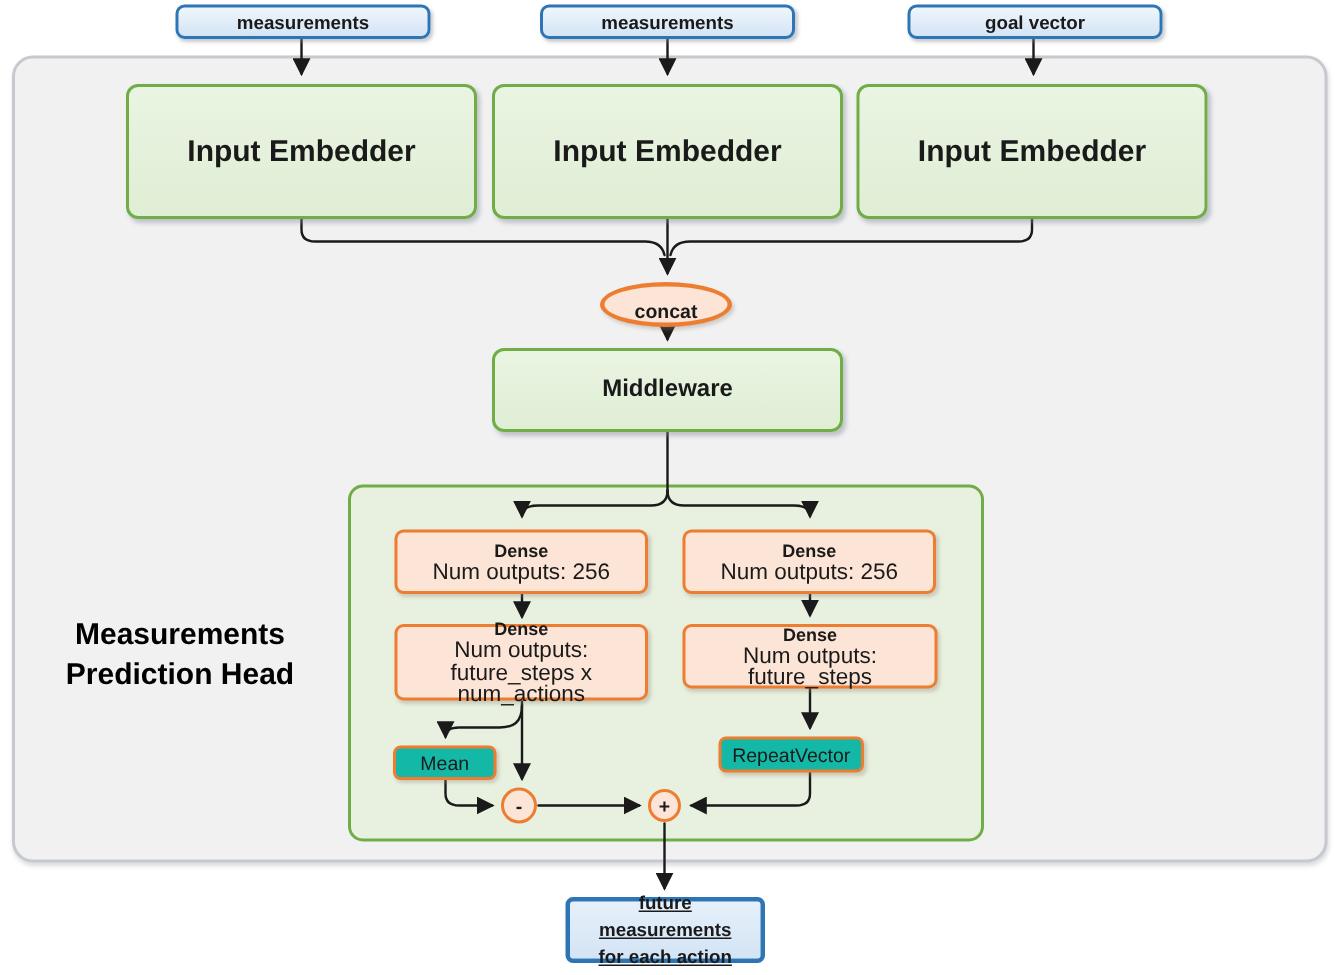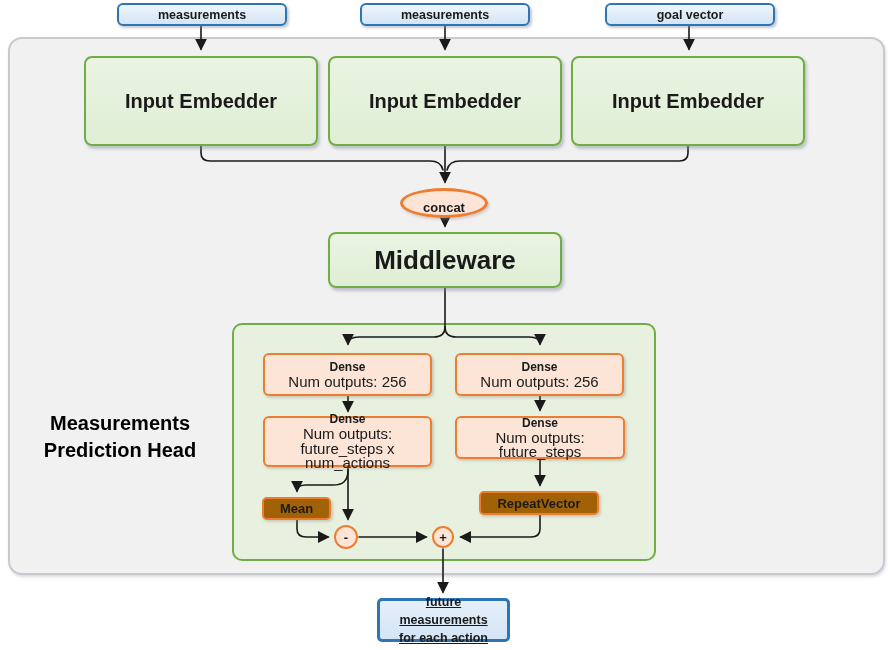--- a/index.html
+++ b/index.html
@@ -35,38 +35,38 @@
     background:linear-gradient(180deg,#eaf4e2 0%,#dfeed5 100%);
     border:2.5px solid #70ad47; border-radius:8px; font-weight:bold;
     box-shadow:2px 2.5px 3px rgba(130,138,150,0.45);
   }
   .orange-box {
     background:#fce4d6; border:2.5px solid #ed7d31; border-radius:6px;
     box-shadow:1.5px 2px 2.5px rgba(150,135,120,0.35);
     flex-direction:column;
   }
   .orange-pill {
-    background:#a16207; border:2.5px solid #ed7d31; border-radius:5px;
-    font-weight:bold; font-size:13px;
+    background:#14b8a6; border:2.5px solid #ed7d31; border-radius:5px;
+    font-weight:normal; font-size:13px;
     box-shadow:1.5px 2px 2.5px rgba(150,135,120,0.35);
   }
   .ellipse {
     background:#fce4d6; border:3px solid #ed7d31; border-radius:50%;
     font-weight:bold; font-size:13px;
     box-shadow:1.5px 2px 2.5px rgba(150,135,120,0.35);
     align-items:flex-end;
   }
   .circle-op {
     background:#fce4d6; border:2.5px solid #ed7d31; border-radius:50%;
     font-weight:bold; font-size:13px; color:#1a1a1a;
   }
   .dense-title { font-weight:bold; font-size:12px; line-height:15px; }
   .dense-line  { font-weight:normal; font-size:15px; line-height:14.5px; }
   .embed-label { font-size:20px; }
-  .middleware-label { font-size:26px; }
+  .middleware-label { font-size:16px; }
   .head-title {
     font-weight:bold; font-size:20px; line-height:27px;
     color:#000; text-align:center;
   }
   svg.connectors { position:absolute; left:0; top:0; pointer-events:none; }
 </style>
 </head>
 <body>
 
 <div class="canvas">
@@ -151,21 +151,21 @@
     <div class="dense-line">future_steps x num_actions</div>
   </div>
   <div class="node orange-box" style="left:455px; top:416px; width:170px; height:43px;">
     <div class="dense-title">Dense</div>
     <div class="dense-line">Num outputs: future_steps</div>
   </div>
 
   <div class="node orange-pill" style="left:262px; top:497px; width:69px; height:23px;">
     <span>Mean</span>
   </div>
-  <div class="node orange-pill" style="left:479px; top:491px; width:120px; height:24px;">
+  <div class="node orange-pill" style="left:479px; top:491px; width:97px; height:24px;">
     <span>RepeatVector</span>
   </div>
 
   <div class="node circle-op" style="left:334px; top:525px; width:24px; height:24px;">
     <span>-</span>
   </div>
   <div class="node circle-op" style="left:432px; top:526px; width:22px; height:22px;">
     <span>+</span>
   </div>
 

